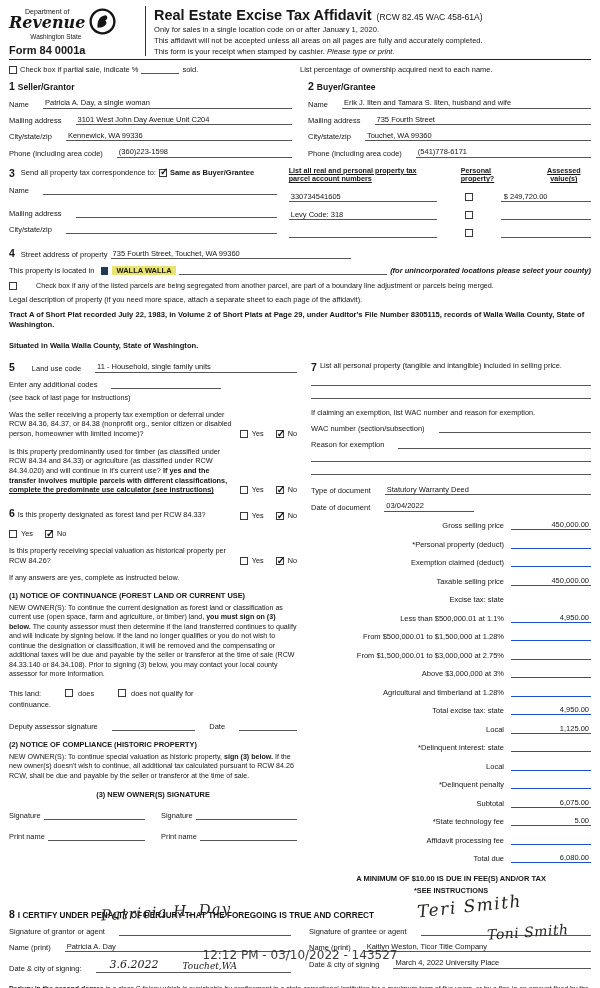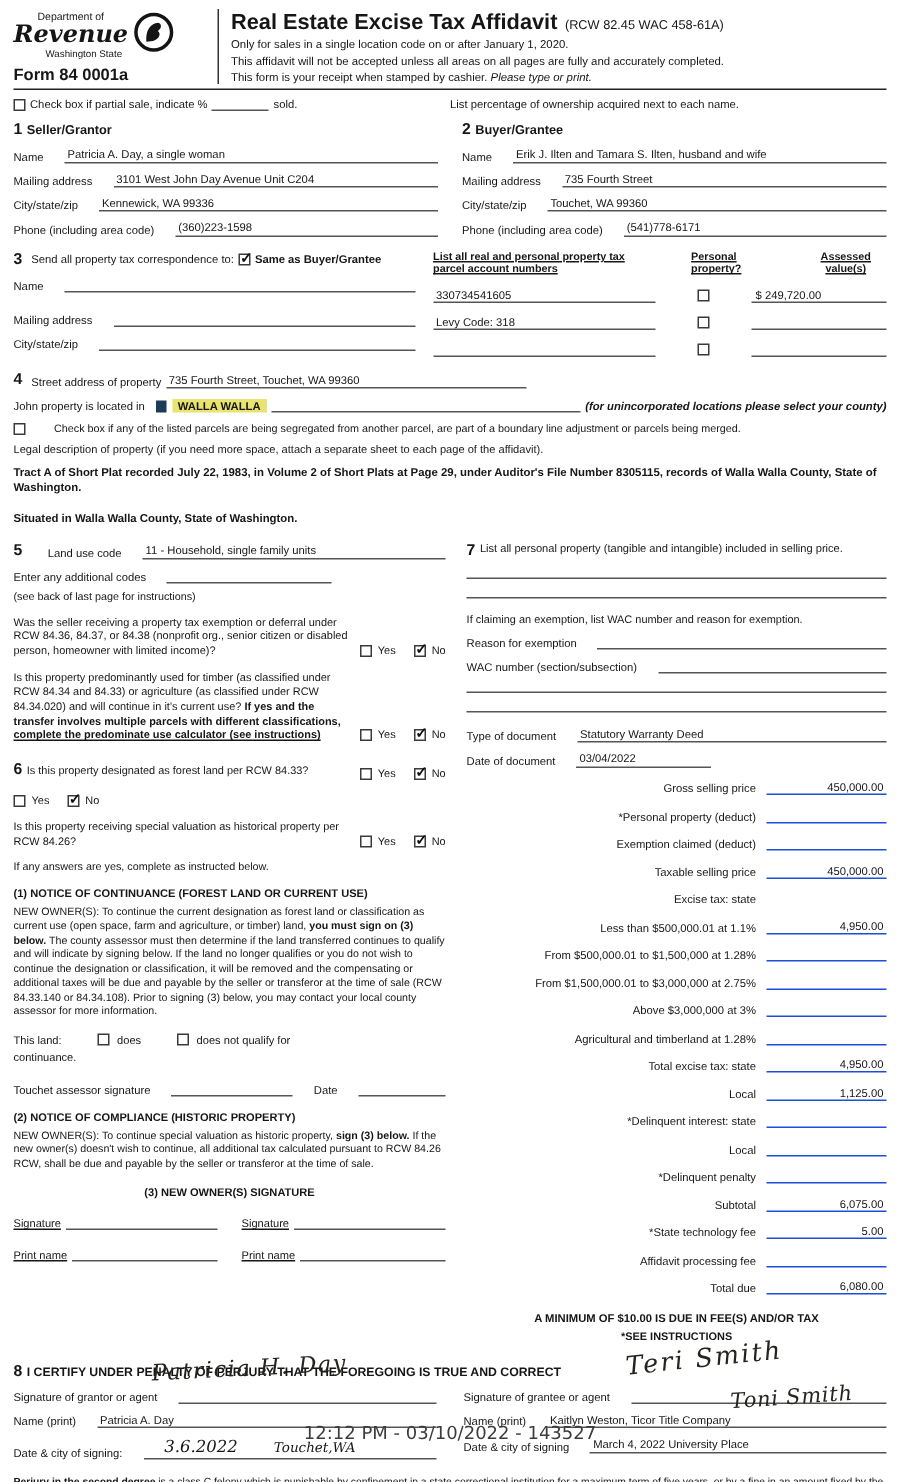--- a/index.html
+++ b/index.html
@@ -75,21 +75,21 @@
   .q-row { display: flex; margin-top: 8px; font-size: 7.3px; line-height: 1.32; }
   .q-text { flex: 1; padding-right: 6px; min-width: 0; }
   .yn { flex: none; white-space: nowrap; align-self: flex-end; display: flex; gap: 4px; align-items: center; font-size: 7.3px; }
   .yn .gap { width: 4px; }
   .para { font-size: 7.1px; line-height: 1.34; margin-top: 4px; }
   .notice-title { font-weight: bold; font-size: 7.4px; margin-top: 9px; }
   .center { text-align: center; }
   .small-note { font-size: 7.2px; margin-top: 4px; }
   .land-row { display: flex; gap: 5px; align-items: center; margin-top: 9px; font-size: 7.4px; }
   .land-row .sp { width: 14px; }
-  .sig-grid { display: flex; flex-wrap: wrap; column-gap: 16px; text-decoration: underline; }
+  .sig-grid { display: flex; flex-wrap: wrap; column-gap: 16px; }
   .sig-cell { width: calc(50% - 8px); display: flex; gap: 3px; align-items: flex-end; margin-top: 11px; font-size: 7.4px; }
 
   
   .blank-line { border-bottom: 1px solid #555; height: 13px; }
   .trow { display: flex; align-items: flex-end; margin-top: 8.5px; font-size: 7.5px; }
   .tlabel { flex: 1; text-align: right; padding-right: 7px; line-height: 1.2; }
   .amt { width: 80px; flex: none; border-bottom: 1px solid #1d4ed8; text-align: right; padding: 0 2px; min-height: 10px; }
   .amt.noline { border-bottom: none; }
   .minimum { font-weight: bold; font-size: 7.5px; margin-top: 11px; text-align: center; }
   .see-instr { font-weight: bold; font-size: 7.3px; margin-top: 3px; text-align: center; }
@@ -242,21 +242,21 @@
     </div>
 
     <div class="sec4">
       <div class="line" style="margin-top:0;">
         <span class="secnum">4</span>
         <span class="lbl">Street address of property</span>
         <span class="fl" style="max-width:300px;">735 Fourth Street, Touchet, WA 99360</span>
         <span style="flex:1;"></span>
       </div>
       <div class="line">
-        <span class="lbl">John property is located in</span>
+        <span class="lbl">This property is located in</span>
         <span class="county-marker"></span>
         <span class="county-chip">WALLA WALLA</span>
         <span style="flex:1; border-bottom:1px solid #555; min-height:10px;"></span>
         <span class="note-bi">(for unincorporated locations please select your county)</span>
       </div>
       <div class="line">
         <span class="cb"></span>
         <span style="font-size:7.2px;margin-left:16px;">Check box if any of the listed parcels are being segregated from another parcel, are part of a boundary line adjustment or parcels being merged.</span>
       </div>
       <div style="margin-top:5px; font-size:7.4px;">Legal description of property (if you need more space, attach a separate sheet to each page of the affidavit).</div>
@@ -338,21 +338,21 @@
           <span class="sp"></span>
           <span class="cb"></span>
           <span>does</span>
           <span class="sp"></span>
           <span class="cb"></span>
           <span>does not qualify for</span>
         </div>
         <div style="font-size:7.4px; margin-top:2px;">continuance.</div>
 
         <div class="field-line" style="margin-top:12px;">
-          <span class="lbl">Touchet assessor signature</span>
+          <span class="lbl">Deputy assessor signature</span>
           <span class="fl"></span>
           <span class="lbl">Date</span>
           <span class="flw"></span>
         </div>
 
         <div class="notice-title">(2) NOTICE OF COMPLIANCE (HISTORIC PROPERTY)</div>
         <div class="para"><span>NEW OWNER(S): To continue special valuation as historic property, </span><span class="bold">sign (3) below.</span><span> If the new owner(s) doesn't wish to continue, all additional tax calculated pursuant to RCW 84.26 RCW, shall be due and payable by the seller or transferor at the time of sale.</span></div>
 
         <div class="notice-title center">(3) NEW OWNER(S) SIGNATURE</div>
         <div class="sig-grid">
@@ -378,25 +378,25 @@
       <div class="mc-right">
         <div style="display:flex;">
           <span class="secnum">7</span>
           <span style="font-size:7.4px; line-height:1.32;">List all personal property (tangible and intangible) included in selling price.</span>
         </div>
         <div class="blank-line"></div>
         <div class="blank-line"></div>
 
         <div style="font-size:7.3px; margin-top:9px;">If claiming an exemption, list WAC number and reason for exemption.</div>
         <div class="field-line">
+            <span class="lbl">WAC number (section/subsection)</span>
+            <span class="fl"></span>
+          </div>
+        <div class="field-line">
             <span class="lbl">Reason for exemption</span>
-            <span class="fl"></span>
-          </div>
-        <div class="field-line">
-            <span class="lbl">WAC number (section/subsection)</span>
             <span class="fl"></span>
           </div>
         <div class="blank-line"></div>
         <div class="blank-line"></div>
 
         <div class="field-line" style="margin-top:10px;">
             <span class="lbl">Type of document</span>
             <span class="fl">Statutory Warranty Deed</span>
           </div>
         <div class="field-line">

